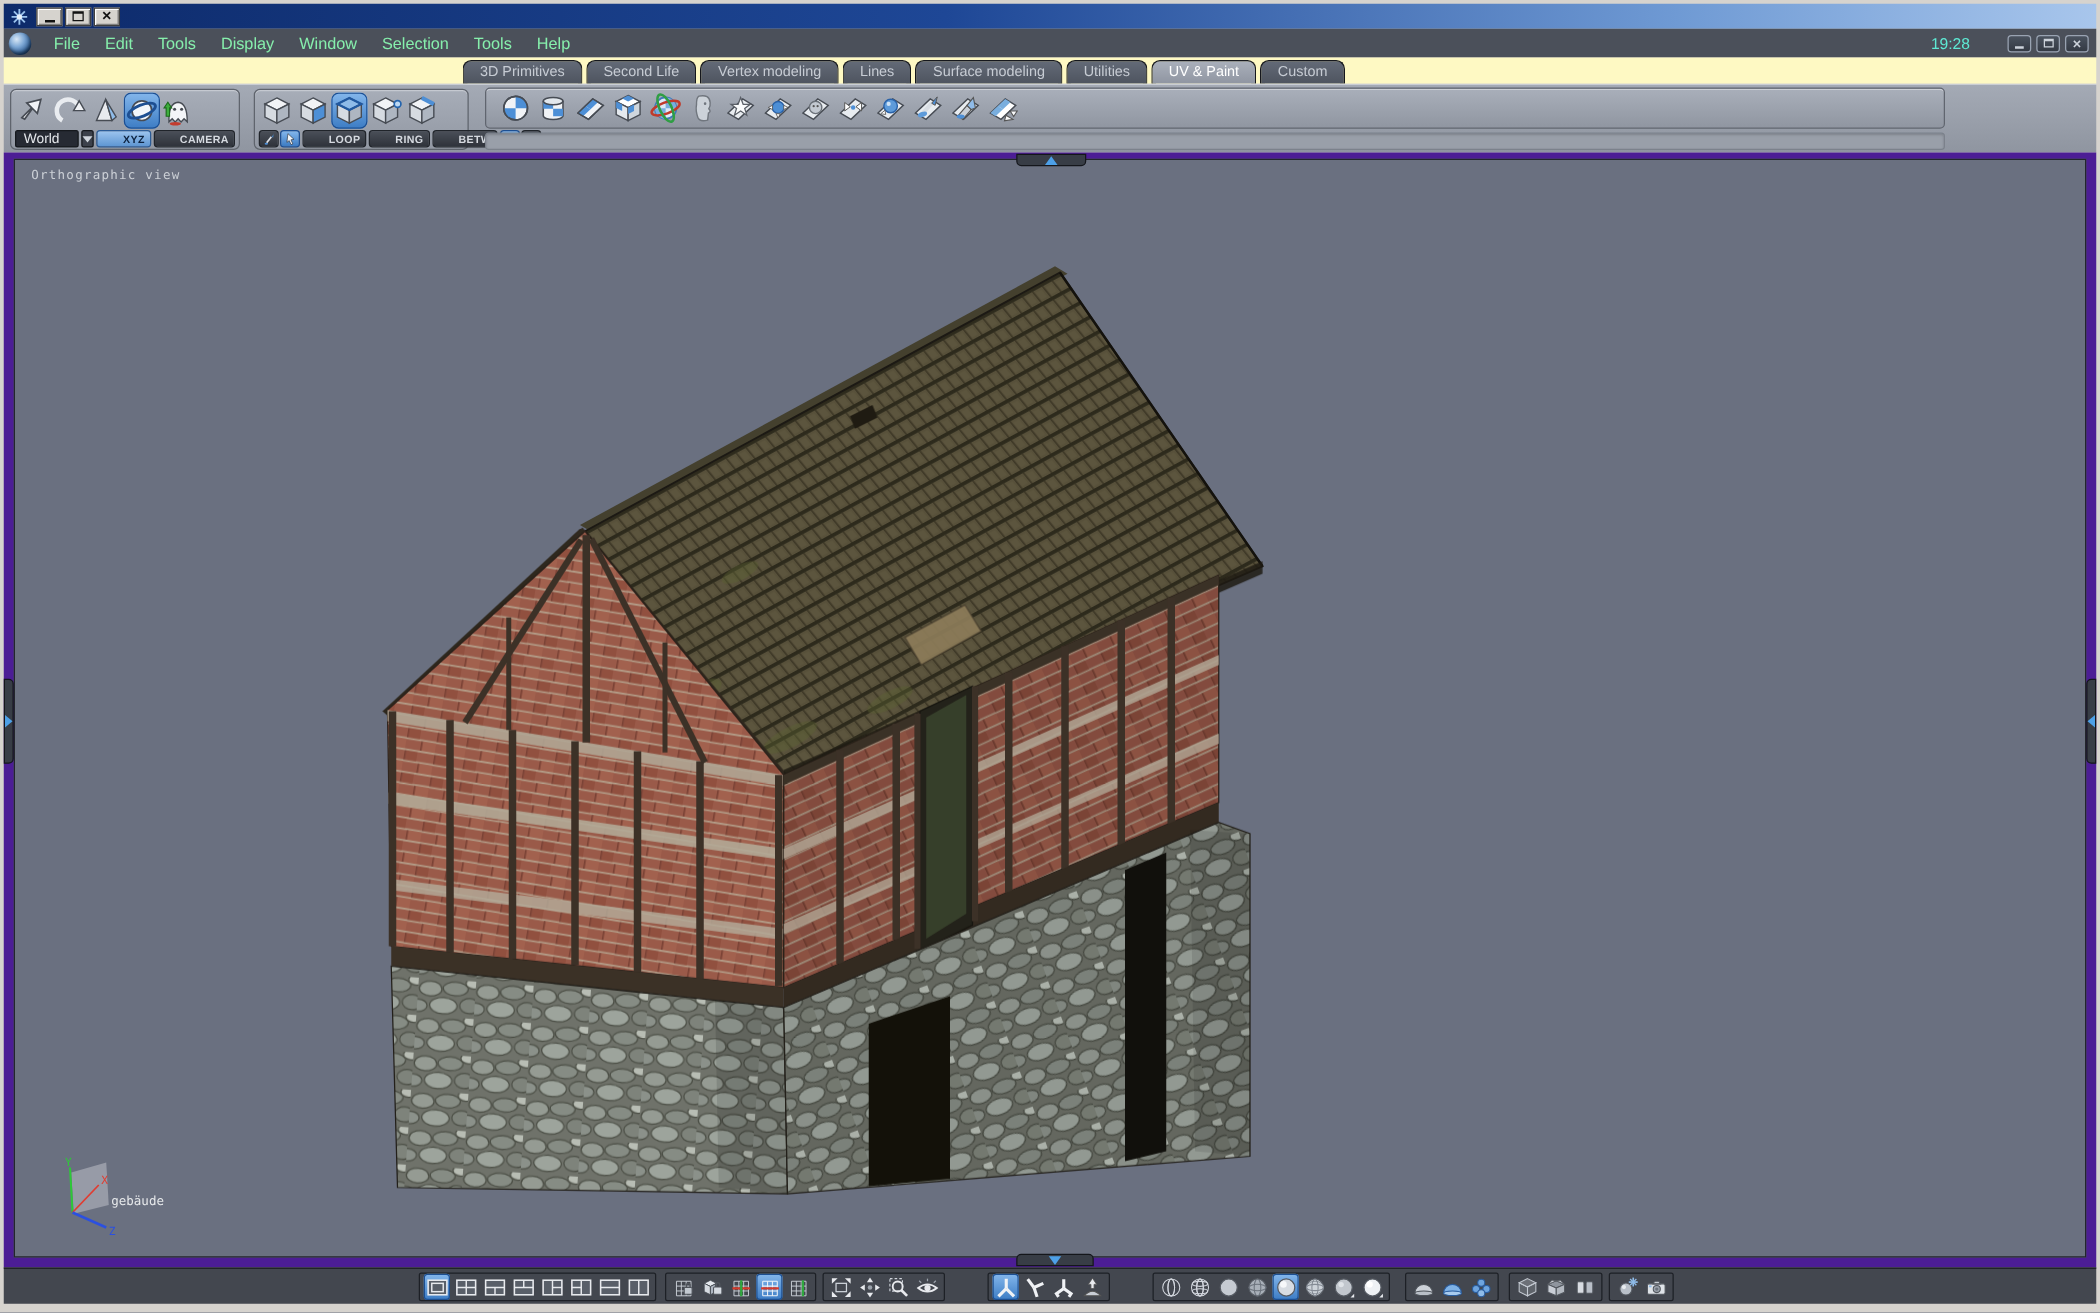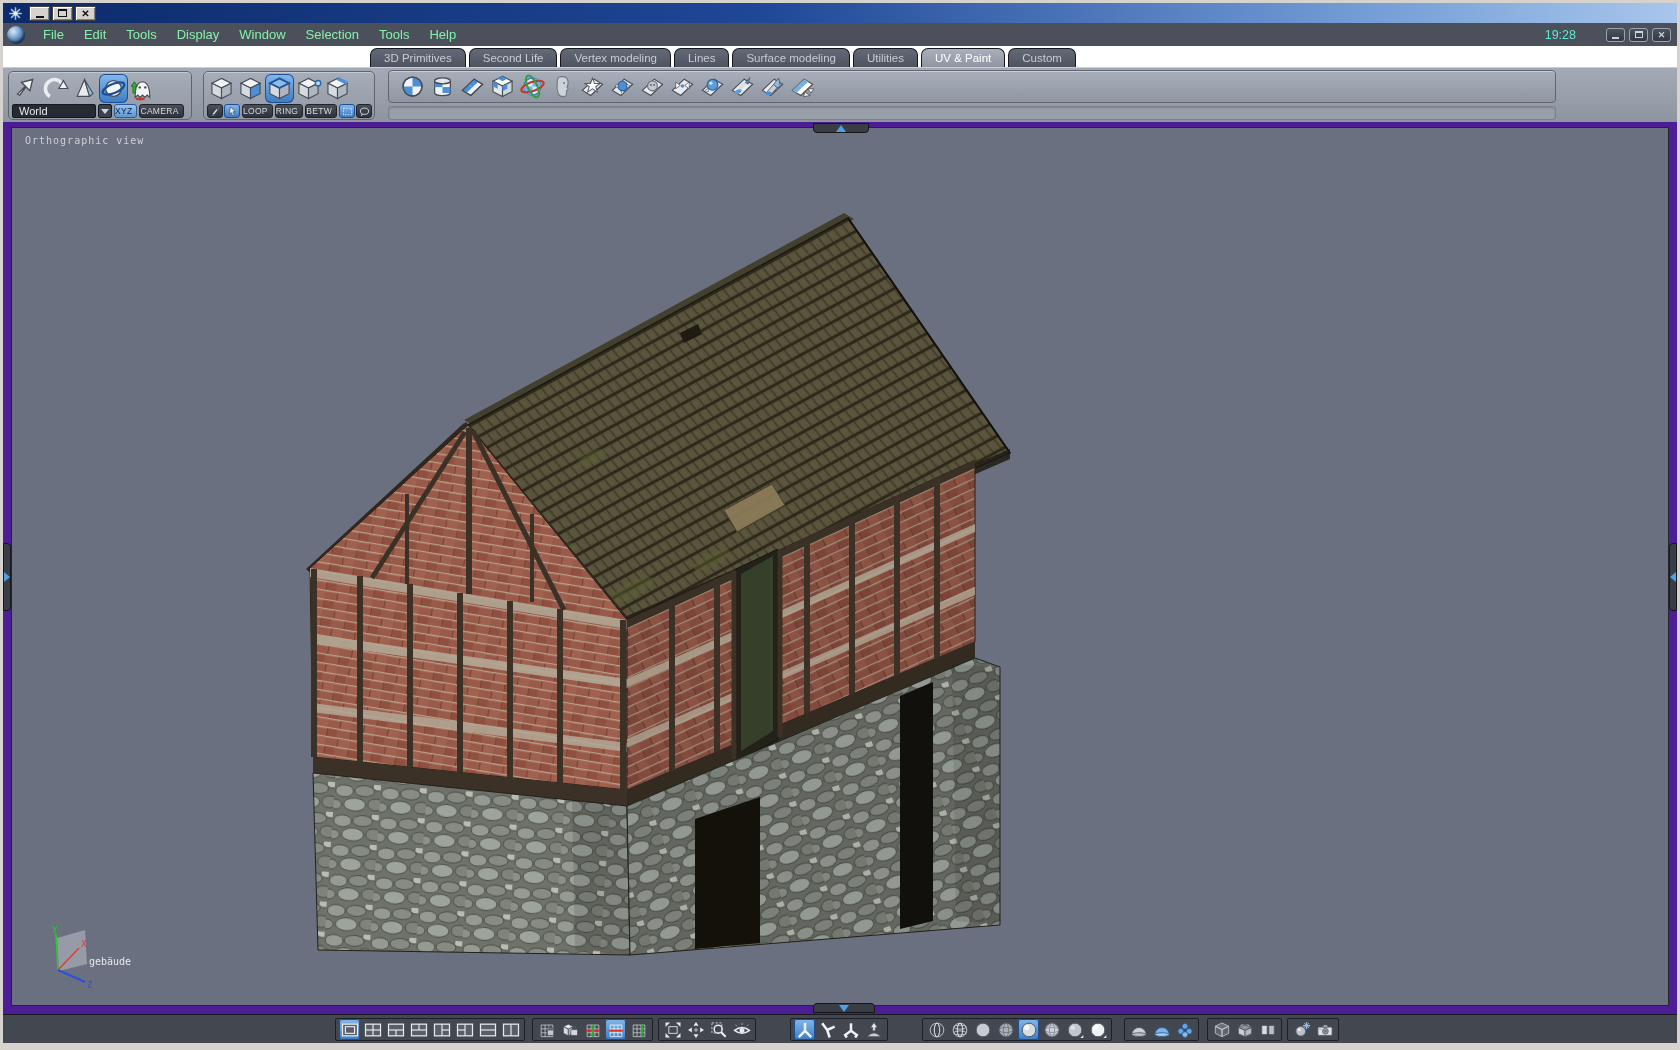--- a/index.html
+++ b/index.html
@@ -27,21 +27,21 @@
   .menu-item { color:#86efac; font-size:13px; padding:3px 10px; cursor:default; }
   .m-spacer { flex:1; }
   .clock { color:#5eead4; font-size:12.5px; margin-right:26px; }
   .mbtn { width:19px; height:14px; border:1px solid #99a3b2; border-radius:3px;
     background:linear-gradient(#4a525e,#343a44); margin-left:4px;
     display:flex; align-items:center; justify-content:center; color:#cdd3db; font-size:9px; font-weight:bold; }
   .g-min2 { width:7px; height:2px; background:#cdd3db; margin-top:6px; }
   .g-max2 { width:8px; height:7px; border:1px solid #cdd3db; border-top:2px solid #cdd3db; }
 
   
-  .tabbar { position:absolute; left:3px; top:46px; right:3px; height:21px; background:#ffffff;
+  .tabbar { position:absolute; left:3px; top:46px; right:3px; height:21px; background:#fef9c3;
     display:flex; align-items:flex-end; padding-left:367px; }
   .tab { height:19px; background:linear-gradient(#636a77,#4e545f); border:1px solid #15171c; border-bottom:none;
     border-radius:7px 7px 0 0; color:#c7ccd4; font-size:11.5px; padding:3px 13px 0 13px; margin-right:3px; white-space:nowrap; }
   .tab.active { background:linear-gradient(#aab0bb,#8f95a1); color:#fff; }
 
   
   .toolbar { position:absolute; left:3px; top:67px; right:3px; height:55px;
     background:linear-gradient(#a4aab5,#8f95a0); border-top:1px solid #c9cdd4; }
   .grpbox { position:absolute; top:3px; height:49px; border:1px solid #5f646d; border-radius:5px;
     background:linear-gradient(#a7adb8,#9298a3); box-shadow:inset 0 1px 0 rgba(255,255,255,.35);
@@ -51,21 +51,21 @@
   .ti-row { display:flex; align-items:center; height:31px; }
   .tb-icon { width:29px; height:29px; display:flex; align-items:center; justify-content:center; border-radius:6px; }
   .tb-icon.active { background:linear-gradient(#84b7ec,#3c7cc4); box-shadow:inset 0 0 0 1px #1d4f92; }
   .row2 { display:flex; align-items:flex-end; height:15px; gap:2px; }
   .world-sel { width:84px; height:14px; background:#262a33; border:1px solid #15181d; border-radius:2px;
     color:#e6e9ed; font-size:11px; line-height:12px; padding-left:6px; }
   .drop-btn { width:14px; height:14px; background:#3c414b; border:1px solid #15181d; border-radius:2px;
     display:flex; align-items:center; justify-content:center; }
   .tri-d { width:0; height:0; border-left:4px solid transparent; border-right:4px solid transparent; border-top:5px solid #cfd5dc; }
   .mini-btn { height:14px; background:linear-gradient(#4a4f58,#2f333b); border:1px solid #20242a; border-radius:3px;
-    color:#d6dae0; font-size:8.5px; font-weight:normal; padding:1px 4px 0 0; letter-spacing:.3px; }
+    color:#d6dae0; font-size:8.5px; font-weight:bold; padding:1px 4px 0 20px; letter-spacing:.3px; }
   .mini-btn.blue { background:linear-gradient(#9cc4ee,#5e96d2); color:#0d2340; border-color:#2c5c96; }
   .sm-icon { width:16px; height:14px; border-radius:3px; display:flex; align-items:center; justify-content:center;
     background:linear-gradient(#4a4f58,#2f333b); border:1px solid #20242a; }
   .sm-icon.active { background:linear-gradient(#84b7ec,#3c7cc4); border-color:#1d4f92; }
   .mainpanel { position:absolute; left:385px; top:2px; width:1168px; height:33px; border:1px solid #60656f;
     border-radius:4px; background:linear-gradient(#a9afba,#9096a1); box-shadow:inset 0 1px 0 rgba(255,255,255,.4);
     display:flex; align-items:center; padding-left:9px; gap:1px; }
   .substrip { position:absolute; left:385px; top:38px; width:1168px; height:14px; border:1px solid #7b818b;
     border-radius:3px; background:#999fa9; box-shadow:inset 0 1px 2px rgba(0,0,0,.18); }
 

